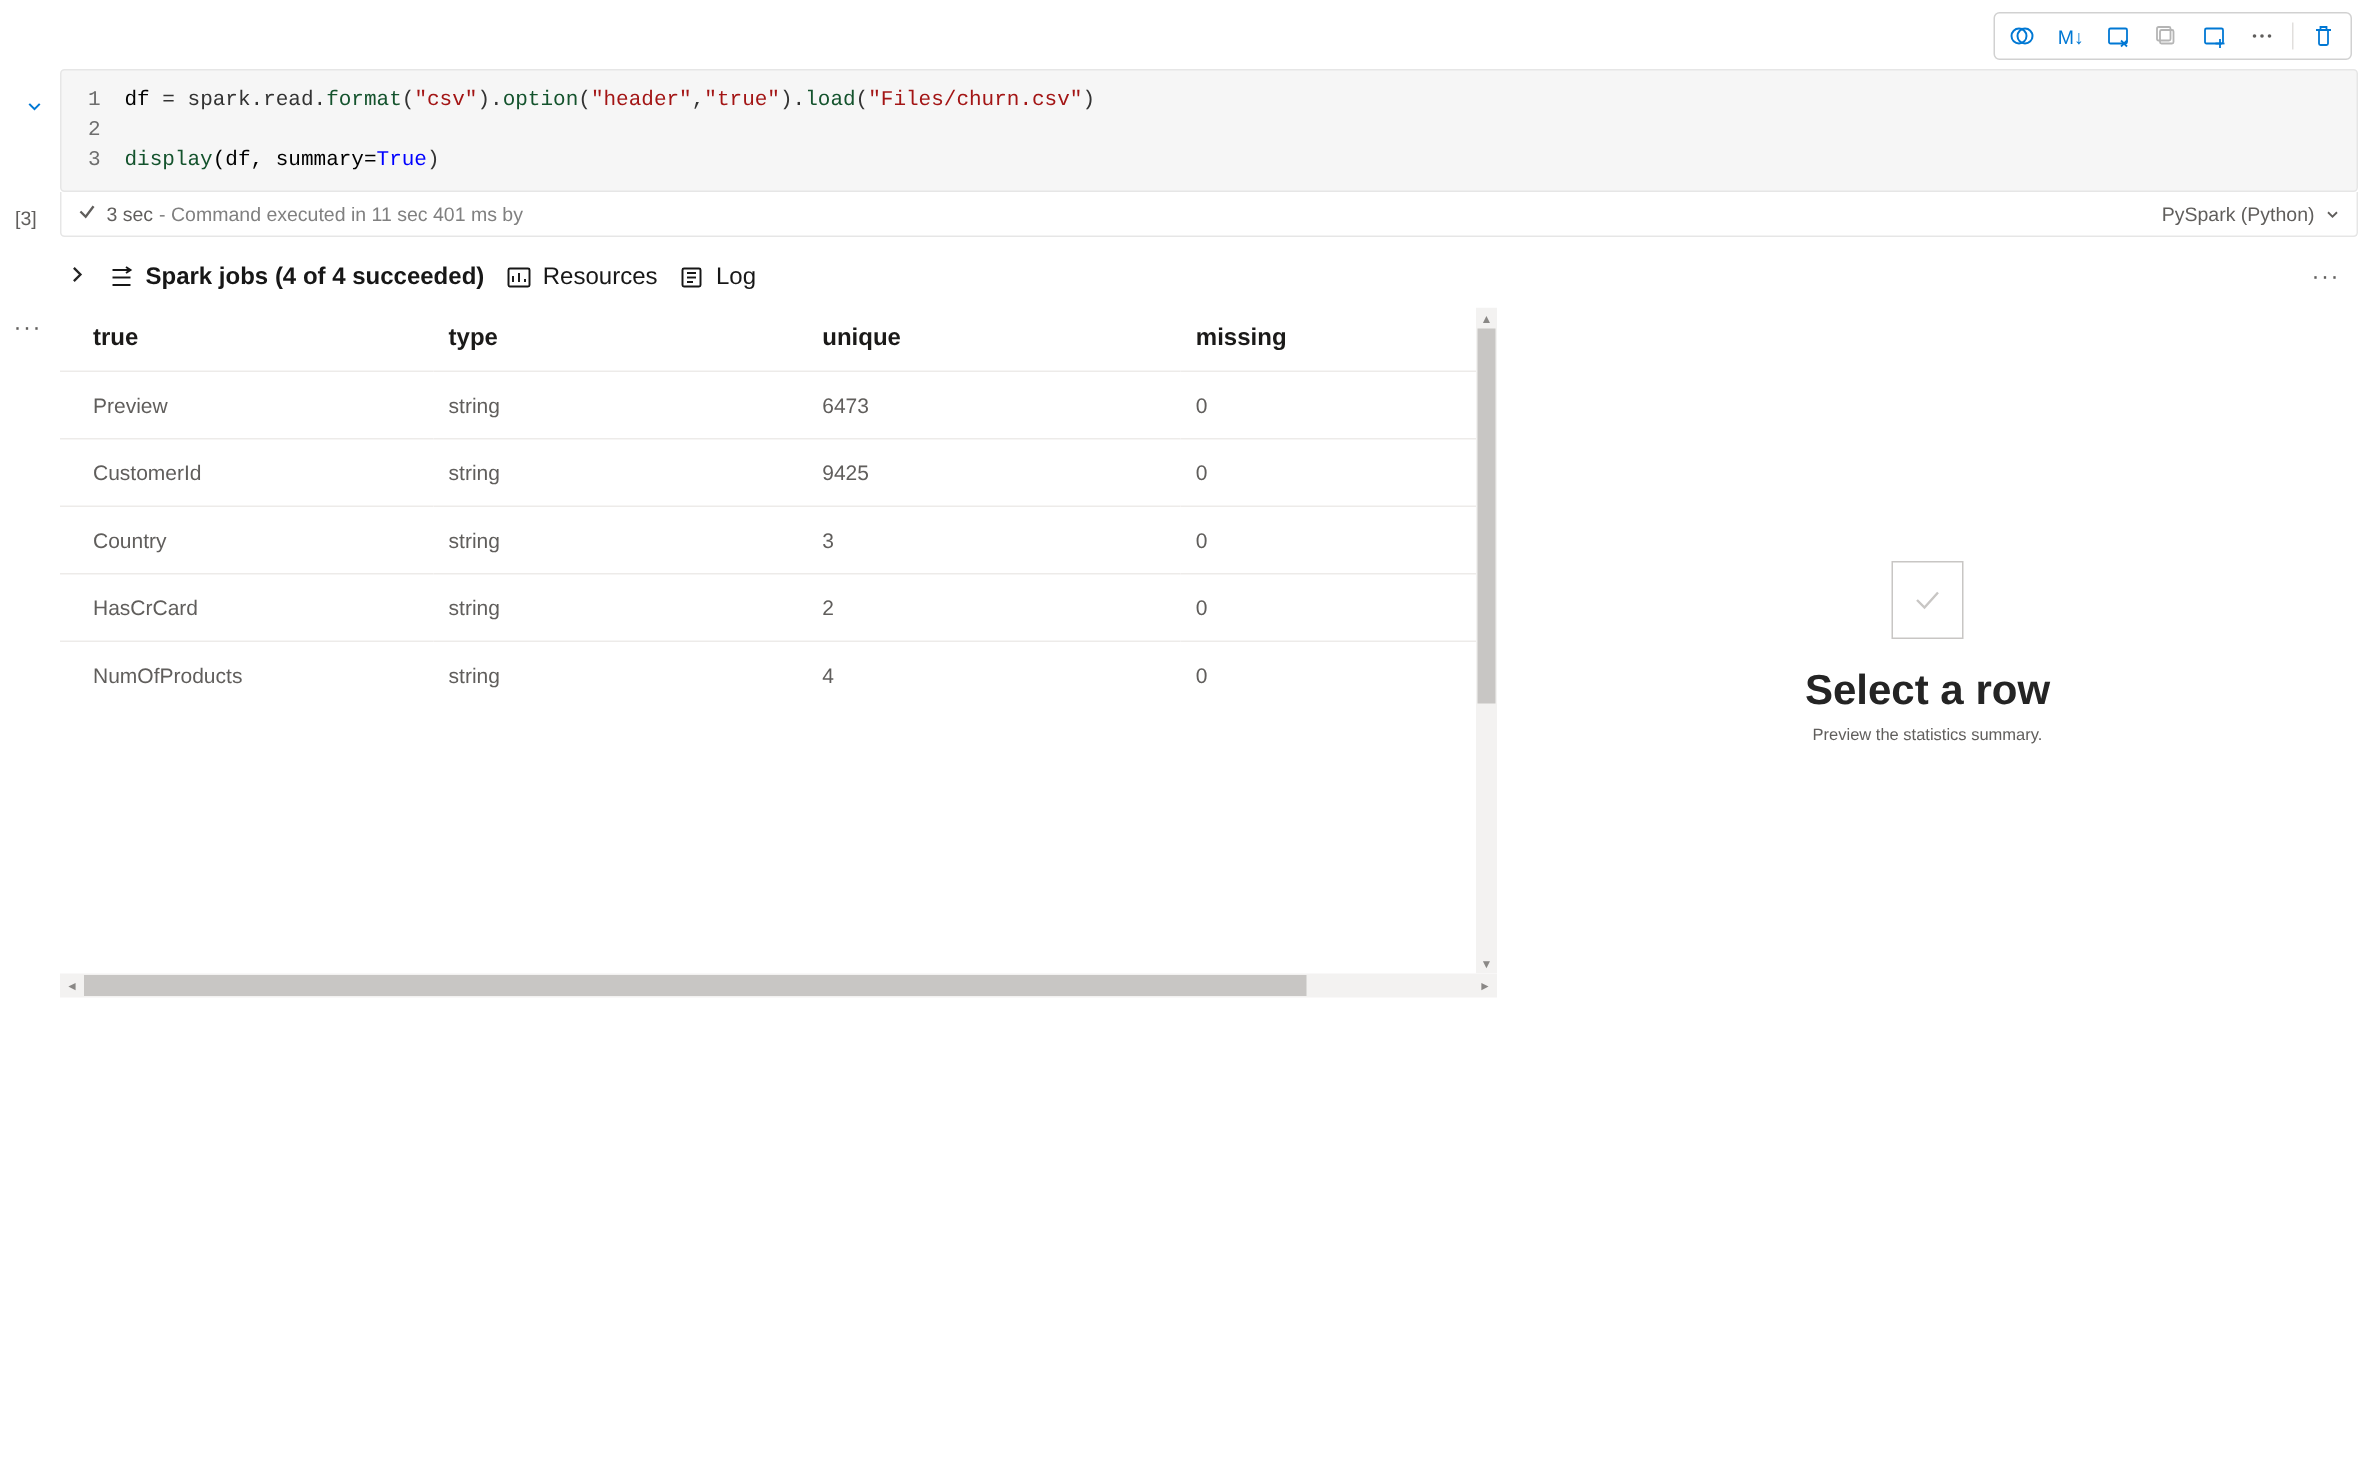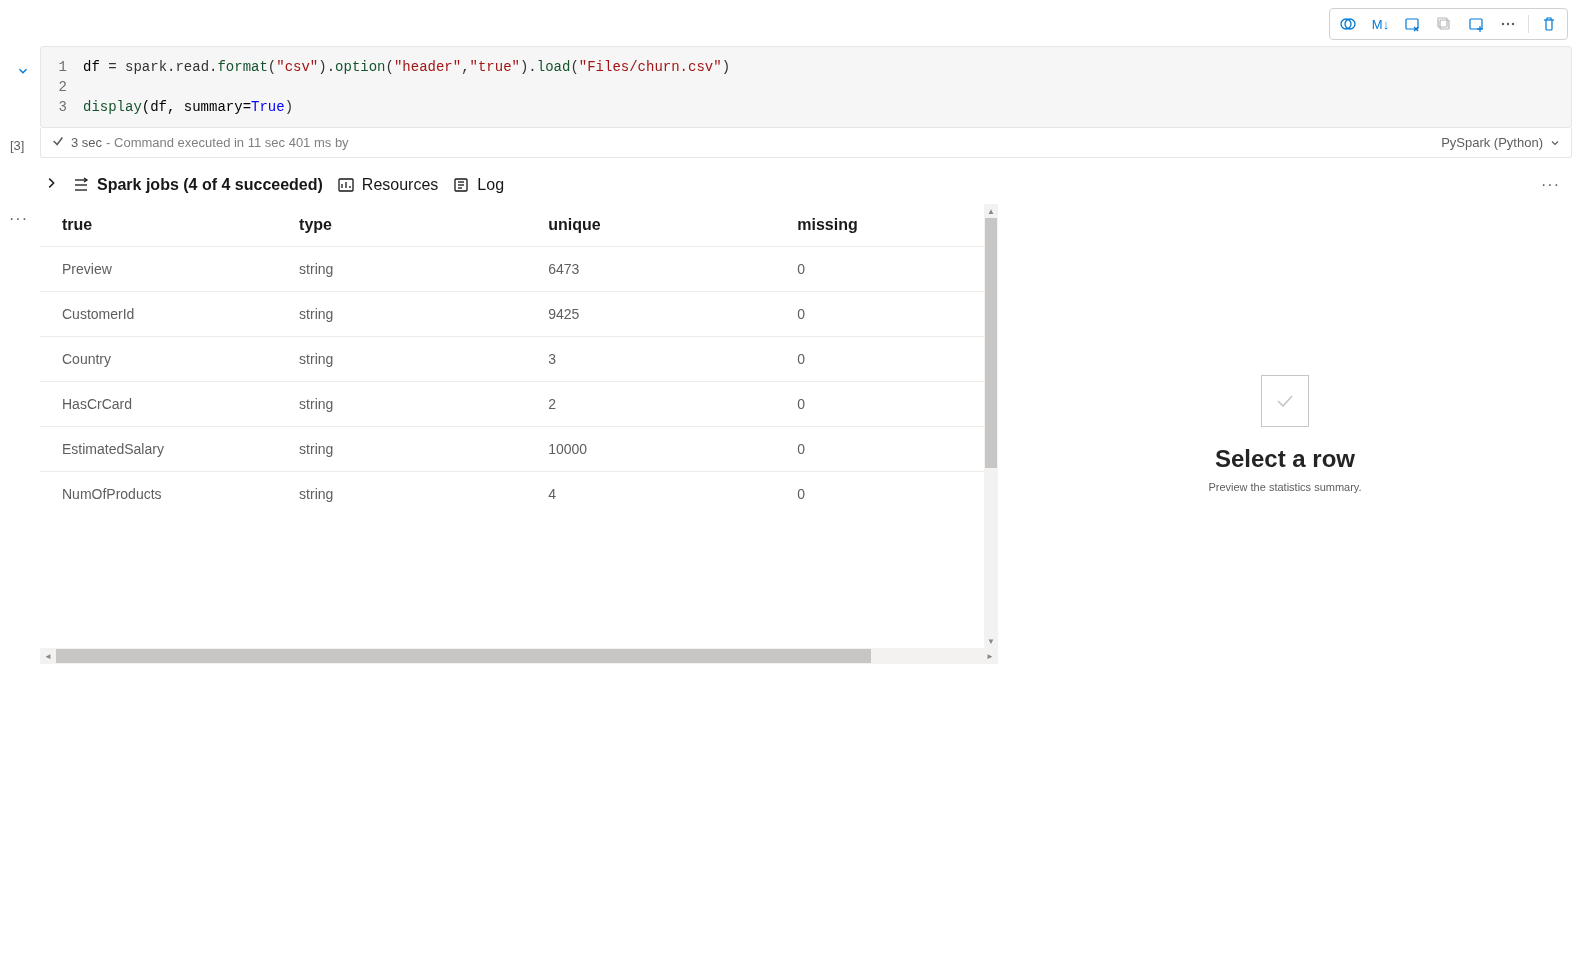--- a/index.html
+++ b/index.html
@@ -253,21 +253,21 @@
       width: 48px;
       height: 52px;
       border: 1px solid #c8c6c4;
       display:flex;
       align-items:center;
       justify-content:center;
       color: #c8c6c4;
     }
     .check-box svg { width: 24px; height: 24px; }
     .preview-title {
-      font-size: 24px;
+      font-size: 28px;
       font-weight: 600;
       color: #242424;
     }
     .preview-sub {
       font-size: 11px;
       color: #605e5c;
       margin-top: -10px;
     }
   </style>
 </head>
@@ -433,26 +433,20 @@
                 <td>3</td>
                 <td>0</td>
               </tr>
               <tr>
                 <td>HasCrCard</td>
                 <td>string</td>
                 <td>2</td>
                 <td>0</td>
               </tr>
               <tr>
-                <td>EstimatedSalary</td>
-                <td>string</td>
-                <td>10000</td>
-                <td>0</td>
-              </tr>
-              <tr>
                 <td>NumOfProducts</td>
                 <td>string</td>
                 <td>4</td>
                 <td>0</td>
               </tr>
             </tbody>
         </table>
         <div class="vscroll">
           <div class="arrow">▲</div>
           <div class="track">

